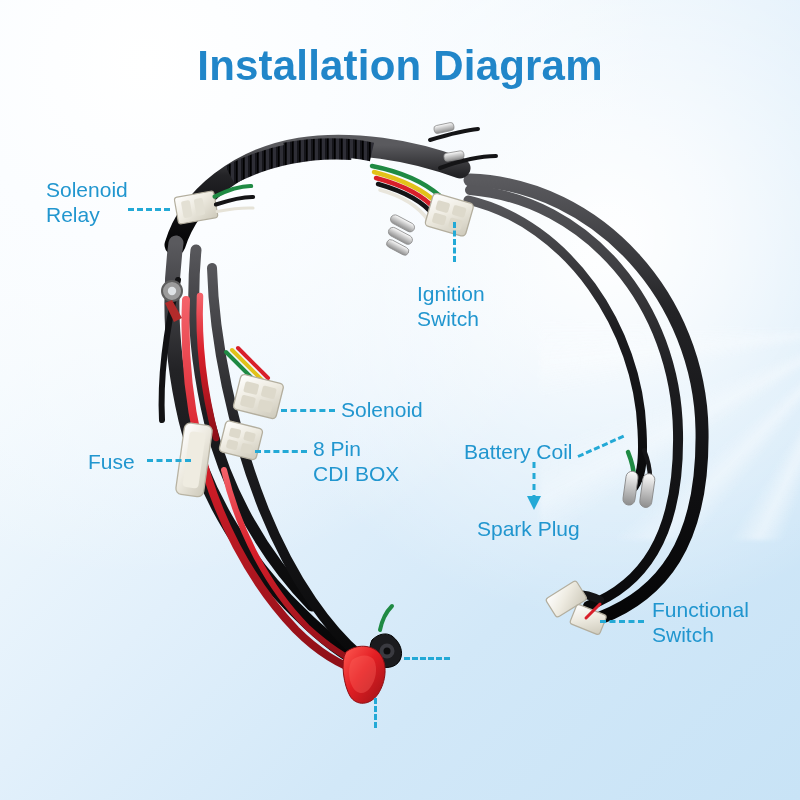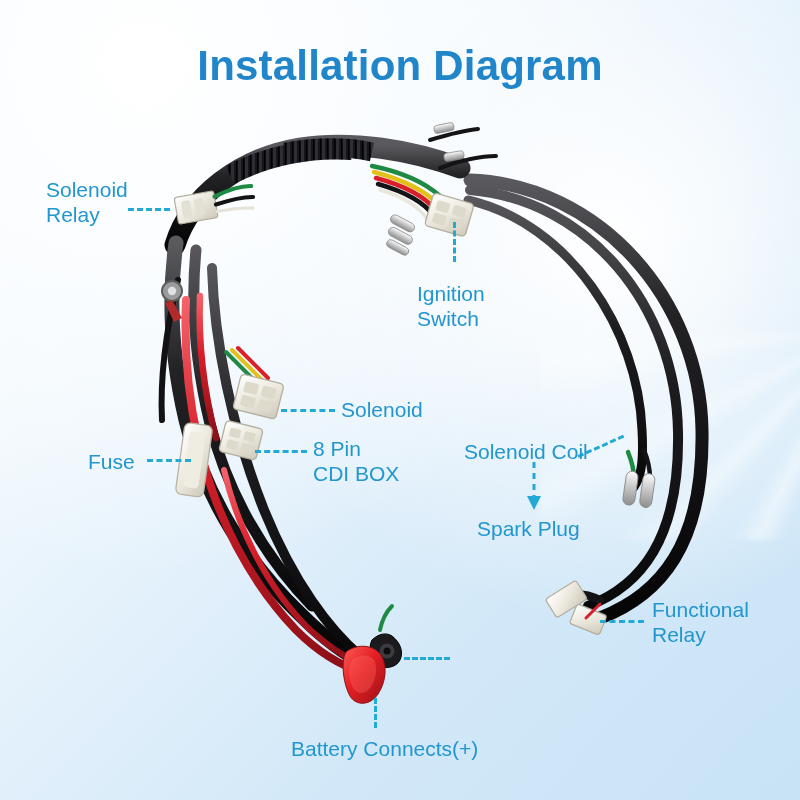--- a/index.html
+++ b/index.html
@@ -240,18 +240,17 @@
   </svg>
 
   <div class="lbl" style="left:46px;top:178px;">Solenoid
 Relay</div>
   <div class="lbl" style="left:417px;top:282px;">Ignition
 Switch</div>
   <div class="lbl" style="left:341px;top:398px;">Solenoid</div>
   <div class="lbl" style="left:313px;top:437px;">8 Pin
 CDI BOX</div>
   <div class="lbl" style="left:88px;top:450px;">Fuse</div>
-  <div class="lbl" style="left:464px;top:440px;">Solenoid Coil</div>
+  <div class="lbl" style="left:464px;top:440px;">Battery Coil</div>
   <div class="lbl" style="left:477px;top:517px;">Spark Plug</div>
   <div class="lbl" style="left:652px;top:598px;">Functional
-Relay</div>
-  <div class="lbl" style="left:291px;top:737px;">Battery Connects(+)</div>
+Switch</div>
 </div>
 
 </body></html>

